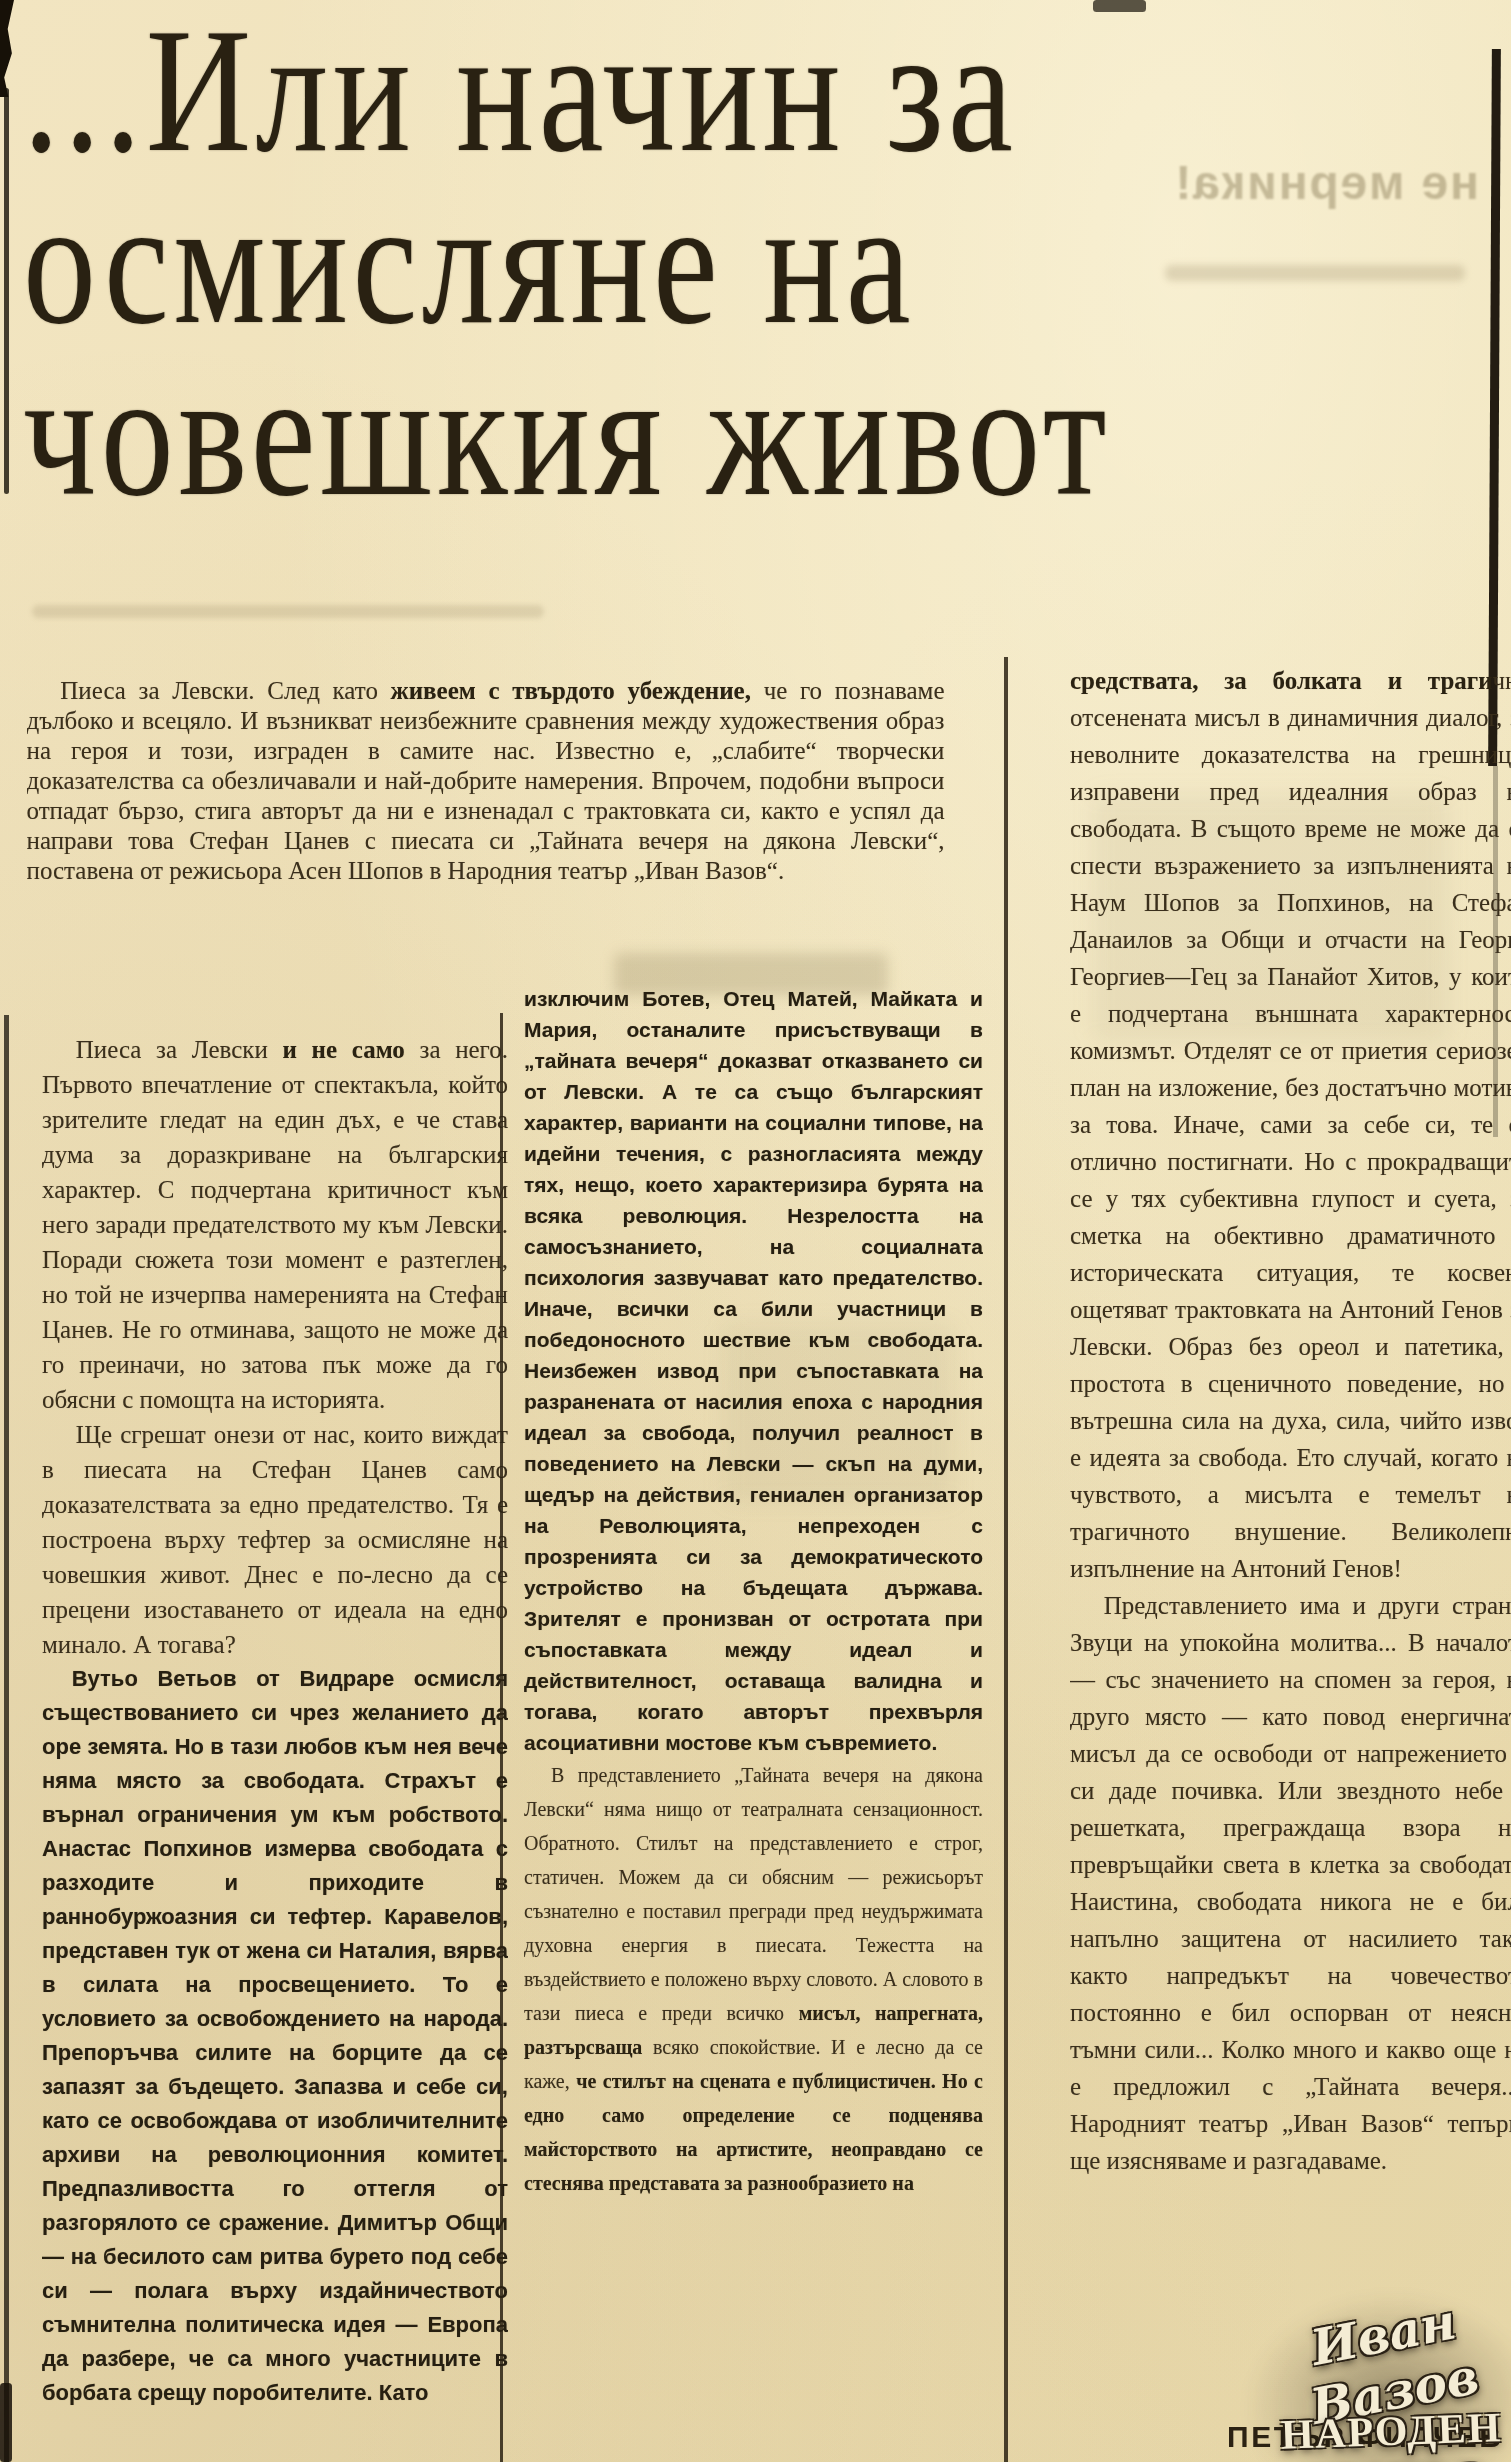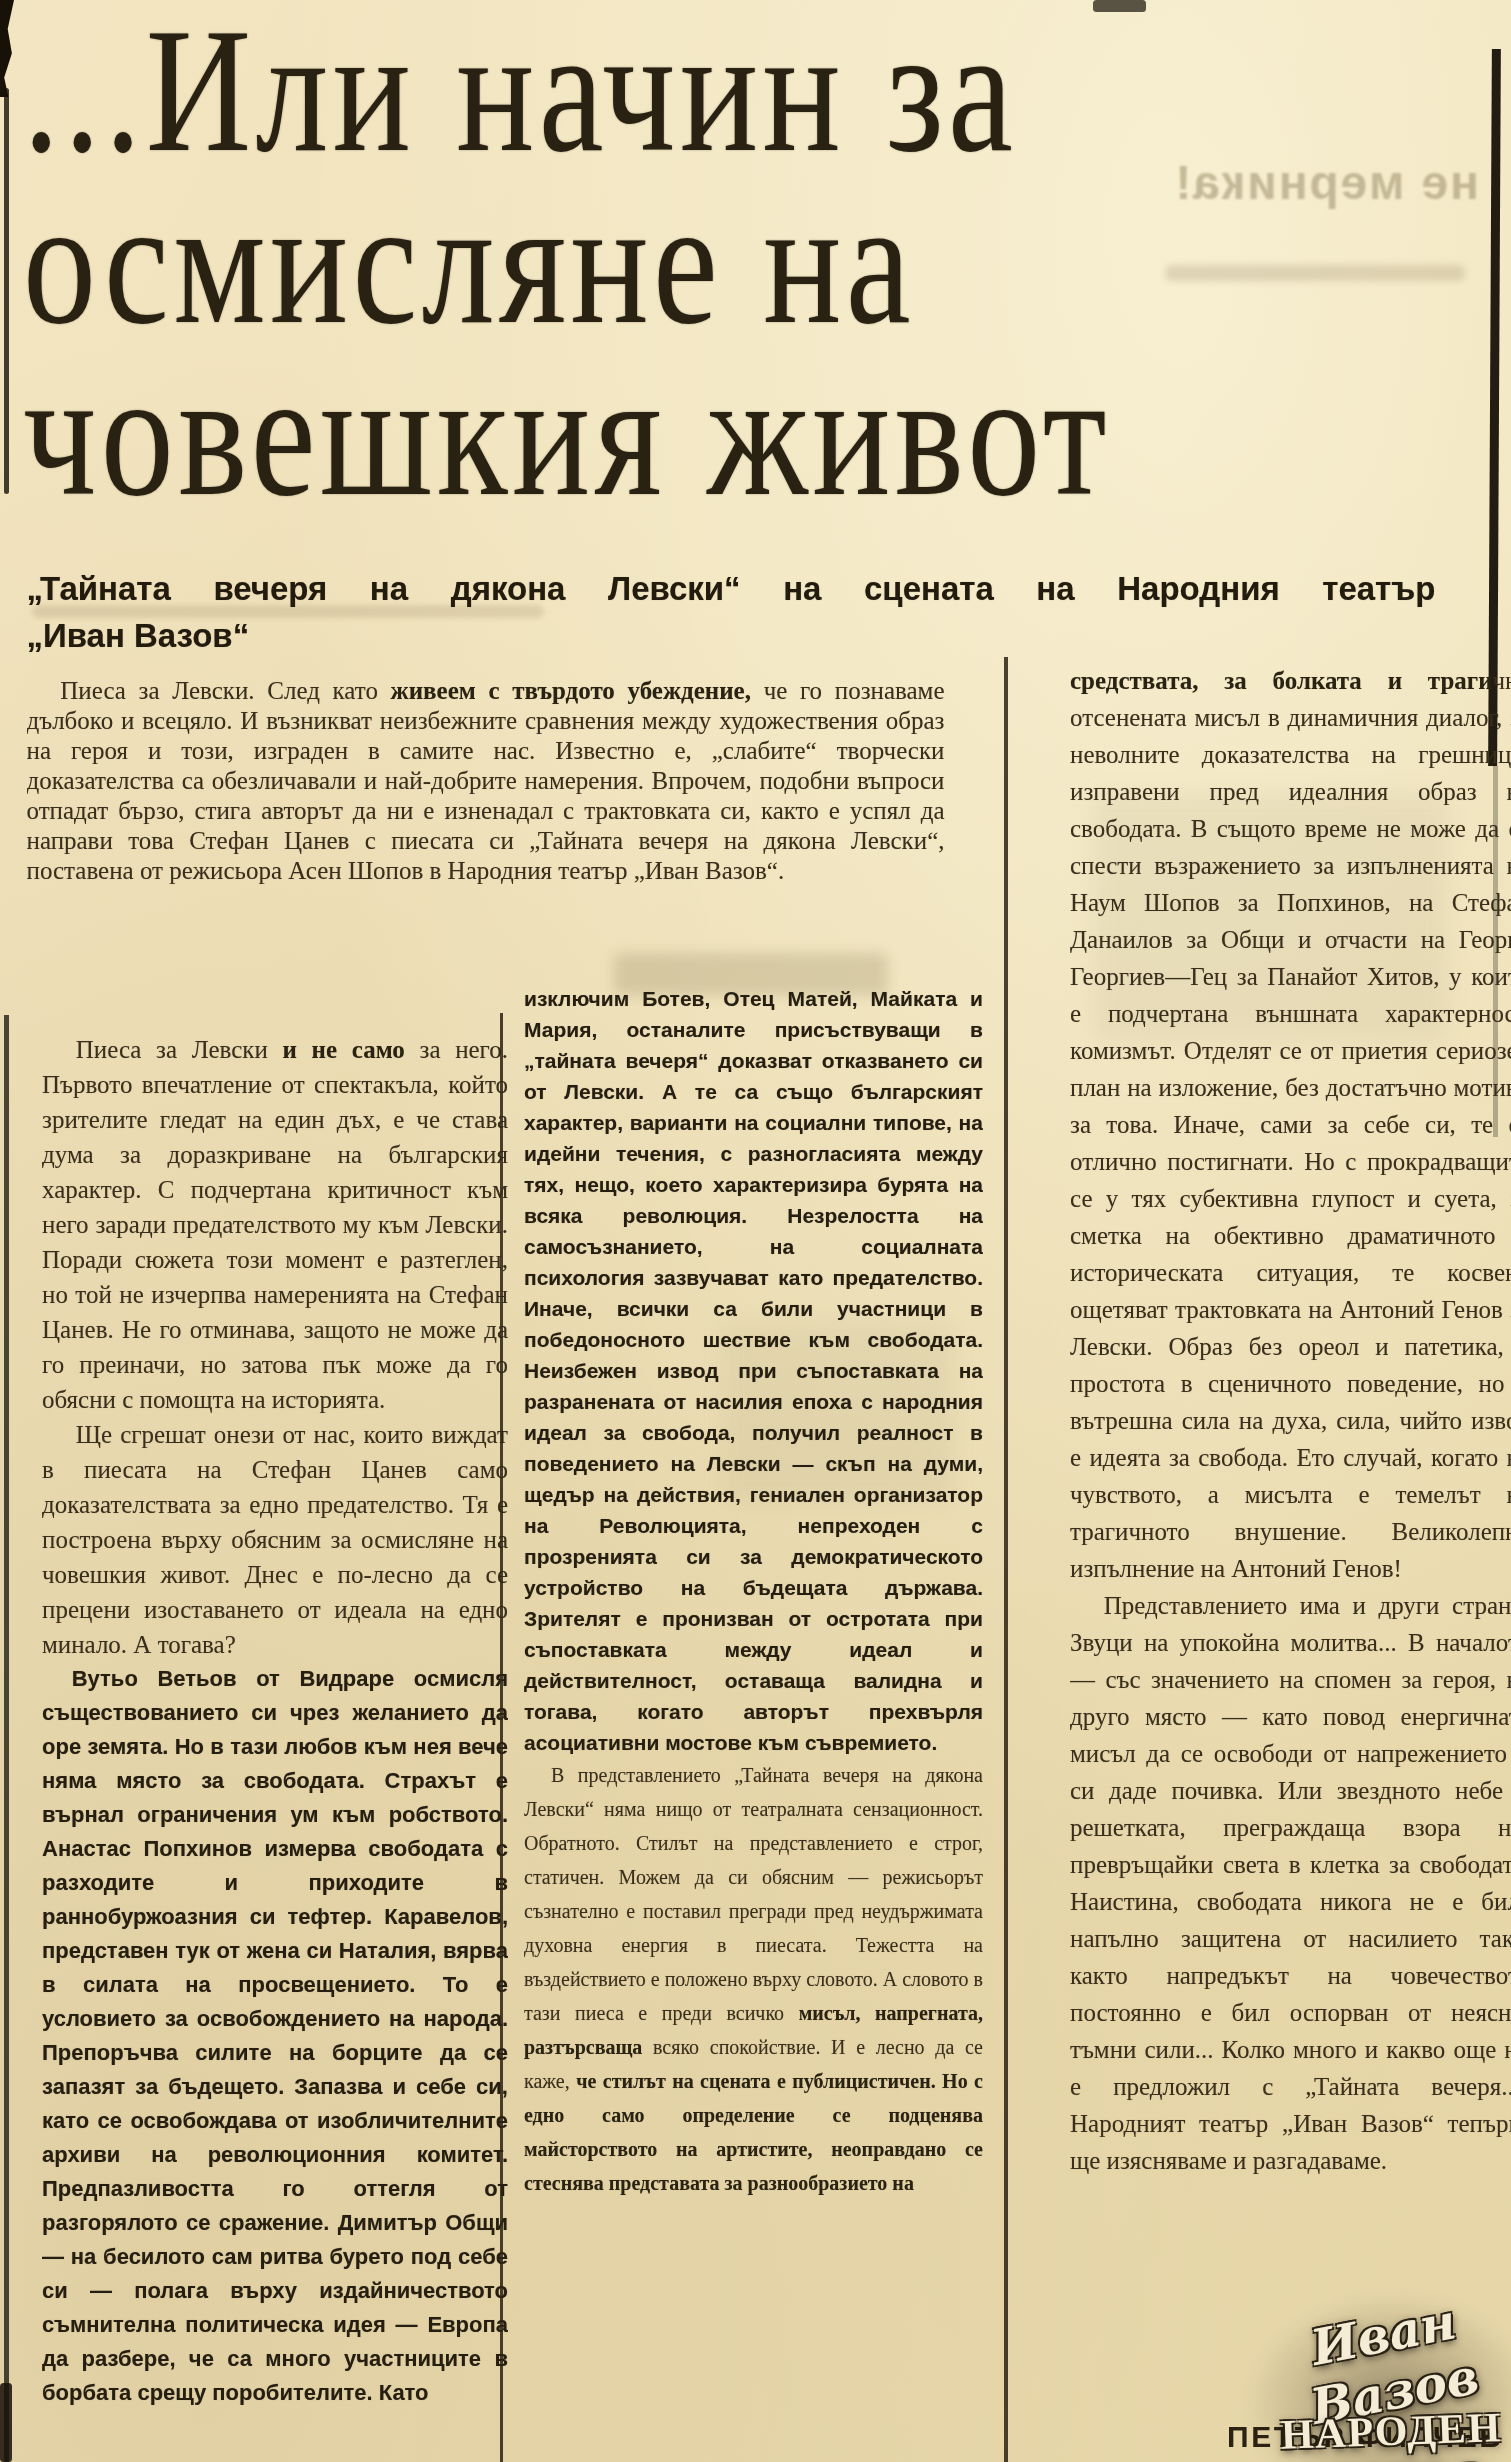--- a/index.html
+++ b/index.html
@@ -113,32 +113,28 @@
   <div class="smudge smudge-3"></div>
   <div class="smudge smudge-4"></div>
   <div class="smudge smudge-5"></div>
 
   <h1 class="title">
     <span class="t-line">...Или начин за</span>
     <span class="t-line">осмисляне на</span>
     <span class="t-line">човешкия живот</span>
   </h1>
 
-  <div class="subtitle">
-    <div class="s-line1">„Тайната вечеря на дякона Левски“ на сцената на Народния театър</div>
-    <div class="s-line2">„Иван Вазов“</div>
-  </div>
 
   <div class="textblock intro" id="intro">
       <p class="para serif"><span>Пиеса за Левски. След като </span><span class="b">живеем с твърдото убеждение,</span><span> че го познаваме дълбоко и всецяло. И възникват неизбежните сравнения между художествения образ на героя и този, изграден в самите нас. Известно е, „слабите“ творчески доказателства са обезличавали и най-добрите намерения. Впрочем, подобни въпроси отпадат бързо, стига авторът да ни е изненадал с трактовката си, както е успял да направи това Стефан Цанев с пиесата си „Тайната вечеря на дякона Левски“, поставена от режисьора Асен Шопов в Народния театър „Иван Вазов“.</span></p>
     </div>
 
   <div class="textblock col-left" id="col-left">
       <p class="para serif"><span>Пиеса за Левски </span><span class="b">и не само</span><span> за него. Първото впечатление от спектакъла, който зрителите гледат на един дъх, е че става дума за доразкриване на българския характер. С подчертана критичност към него заради предателството му към Левски. Поради сюжета този момент е разтеглен, но той не изчерпва намеренията на Стефан Цанев. Не го отминава, защото не може да го преиначи, но затова пък може да го обясни с помощта на историята.</span></p>
-      <p class="para serif"><span>Ще сгрешат онези от нас, които виждат в пиесата на Стефан Цанев само доказателствата за едно предателство. Тя е построена върху обясним за осмисляне на човешкия живот. Днес е по-лесно да се прецени изоставането от идеала на едно минало. А тогава?</span></p>
+      <p class="para serif"><span>Ще сгрешат онези от нас, които виждат в пиесата на Стефан Цанев само доказателствата за едно предателство. Тя е построена върху тефтер за осмисляне на човешкия живот. Днес е по-лесно да се прецени изоставането от идеала на едно минало. А тогава?</span></p>
       <p class="para sans"><span class="b">Вутьо Ветьов от Видраре осмисля съществованието си чрез желанието да оре земята. Но в тази любов към нея вече няма място за свободата. Страхът е върнал ограничения ум към робството. Анастас Попхинов измерва свободата с разходите и приходите в раннобуржоазния си тефтер. Каравелов, представен тук от жена си Наталия, вярва в силата на просвещението. То е условието за освобождението на народа. Препоръчва силите на борците да се запазят за бъдещето. Запазва и себе си, като се освобождава от изобличителните архиви на революционния комитет. Предпазливостта го оттегля от разгорялото се сражение. Димитър Общи — на бесилото сам ритва бурето под себе си — полага върху издайничеството съмнителна политическа идея — Европа да разбере, че са много участниците в борбата срещу поробителите. Като</span></p>
     </div>
   <div class="divider divider-1"></div>
   <div class="textblock col-middle" id="col-middle">
       <p class="para sans noindent"><span class="b">изключим Ботев, Отец Матей, Майката и Мария, останалите присъствуващи в „тайната вечеря“ доказват отказването си от Левски. А те са също българският характер, варианти на социални типове, на идейни течения, с разногласията между тях, нещо, което характеризира бурята на всяка революция. Незрелостта на самосъзнанието, на социалната психология зазвучават като предателство. Иначе, всички са били участници в победоносното шествие към свободата. Неизбежен извод при съпоставката на разранената от насилия епоха с народния идеал за свобода, получил реалност в поведението на Левски — скъп на думи, щедър на действия, гениален организатор на Революцията, непреходен с прозренията си за демократическото устройство на бъдещата държава. Зрителят е пронизван от остротата при съпоставката между идеал и действителност, оставаща валидна и тогава, когато авторът прехвърля асоциативни мостове към съвремието.</span></p>
       <p class="para serif"><span>В представлението „Тайната вечеря на дякона Левски“ няма нищо от театралната сензационност. Обратното. Стилът на представлението е строг, статичен. Можем да си обясним — режисьорът съзнателно е поставил прегради пред неудържимата духовна енергия в пиесата. Тежестта на въздействието е положено върху словото. А словото в тази пиеса е преди всичко </span><span class="b">мисъл, напрегната, разтърсваща</span><span> всяко спокойствие. И е лесно да се каже, </span><span class="b">че стилът на сцената е публицистичен. Но с едно само определение се подценява майсторството на артистите, неоправдано се стеснява представата за разнообразието на</span></p>
     </div>
   <div class="divider divider-2"></div>
   <div class="textblock col-right" id="col-right">
       <p class="para serif noindent"><span class="b">средствата, за болката и траги</span><span>чно отсенената мисъл в динамичния диалог, за неволните доказателства на грешници, изправени пред идеалния образ на свободата. В същото време не може да се спести възражението за изпълненията на Наум Шопов за Попхинов, на Стефан Данаилов за Общи и отчасти на Георги Георгиев—Гец за Панайот Хитов, у които е подчертана външната характерност, комизмът. Отделят се от приетия сериозен план на изложение, без достатъчно мотиви за това. Иначе, сами за себе си, те са отлично постигнати. Но с прокрадващите се у тях субективна глупост и суета, за сметка на обективно драматичното в историческата ситуация, те косвено ощетяват трактовката на Антоний Генов за Левски. Образ без ореол и патетика, с простота в сценичното поведение, но с вътрешна сила на духа, сила, чийто извор е идеята за свобода. Ето случай, когато не чувството, а мисълта е темелът на трагичното внушение. Великолепно изпълнение на Антоний Генов!</span></p>

